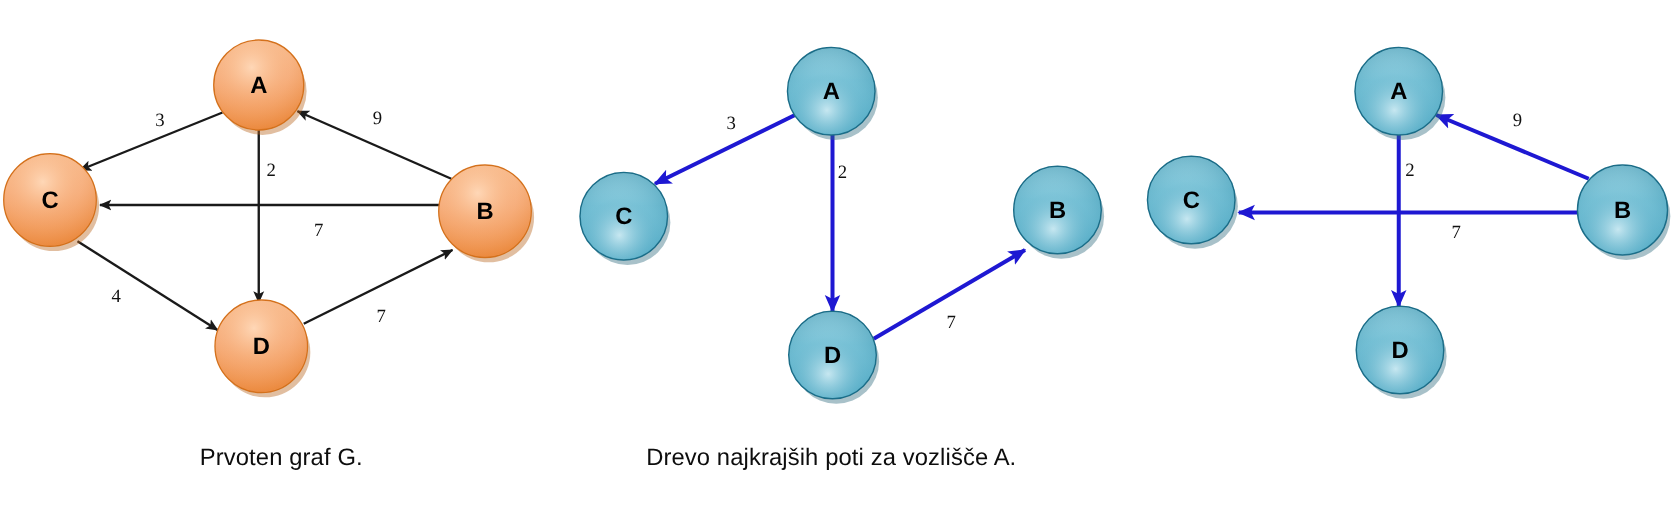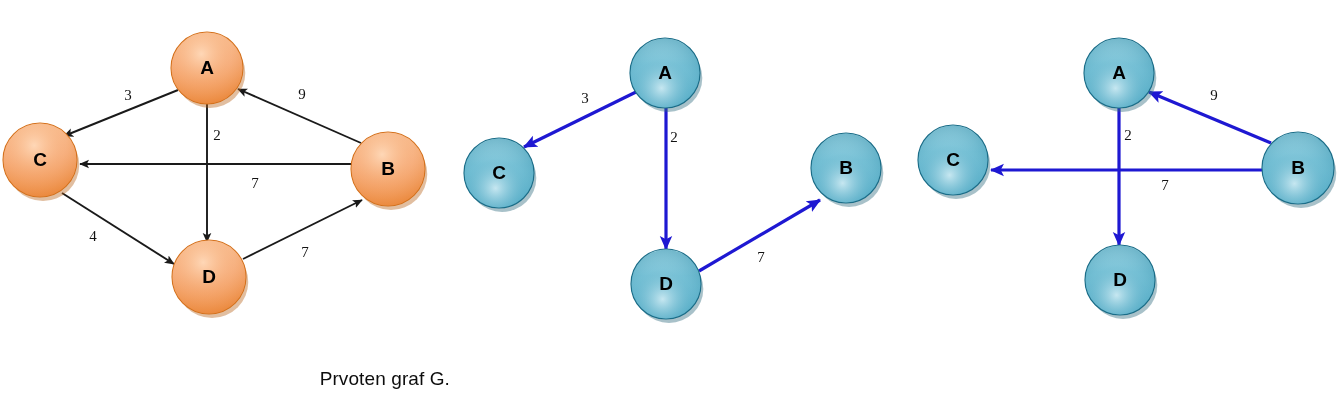--- a/index.html
+++ b/index.html
@@ -33,23 +33,23 @@
   .graph-canvas {
     position: absolute;
     left: 0;
     top: 0;
     width: 450px;
     height: 345px;
   }
   .graph-caption {
     position: absolute;
     left: 0;
-    top: 368px;
+    top: 356px;
     width: 450px;
-    text-align: right;
+    text-align: center;
     font-family: "Liberation Sans", sans-serif;
     font-size: 19px;
     font-weight: 400;
     color: #0d0d0d;
     letter-spacing: 0.1px;
     white-space: nowrap;
   }
   .node-label {
     font-family: "Liberation Sans", sans-serif;
     font-size: 19px;
@@ -215,20 +215,21 @@
             <text x="406" y="169" class="node-label" text-anchor="middle" dominant-baseline="middle">B</text>
           </g>
           <g>
             <ellipse cx="229" cy="289" rx="34.3" ry="33.949999999999996" fill="#2f6c7e" opacity="0.42"></ellipse>
             <circle cx="226" cy="284" r="35" fill="url(#blueGrad-tree-a)" stroke="#1b6d88" stroke-width="1.2"></circle>
             <circle cx="226" cy="284" r="34.4" fill="url(#blueSheen-tree-a)"></circle>
             <text x="226" y="285" class="node-label" text-anchor="middle" dominant-baseline="middle">D</text>
           </g>
         </g>
       </svg>
+      <div class="graph-caption">Drevo najkrajših poti za vozlišče A.</div>
     </div>
     <div class="graph-panel" id="panel-tree-b">
       <svg class="graph-canvas" viewBox="0 0 450 345" width="450" height="345">
         <defs>
           <linearGradient id="orangeGrad-tree-b" x1="0" y1="0" x2="0" y2="1">
             <stop offset="0%" stop-color="#f9c49c"></stop>
             <stop offset="42%" stop-color="#f7b183"></stop>
             <stop offset="100%" stop-color="#f0924c"></stop>
           </linearGradient>
           <radialGradient id="orangeSheen-tree-b" cx="0.42" cy="0.30" r="0.78">

